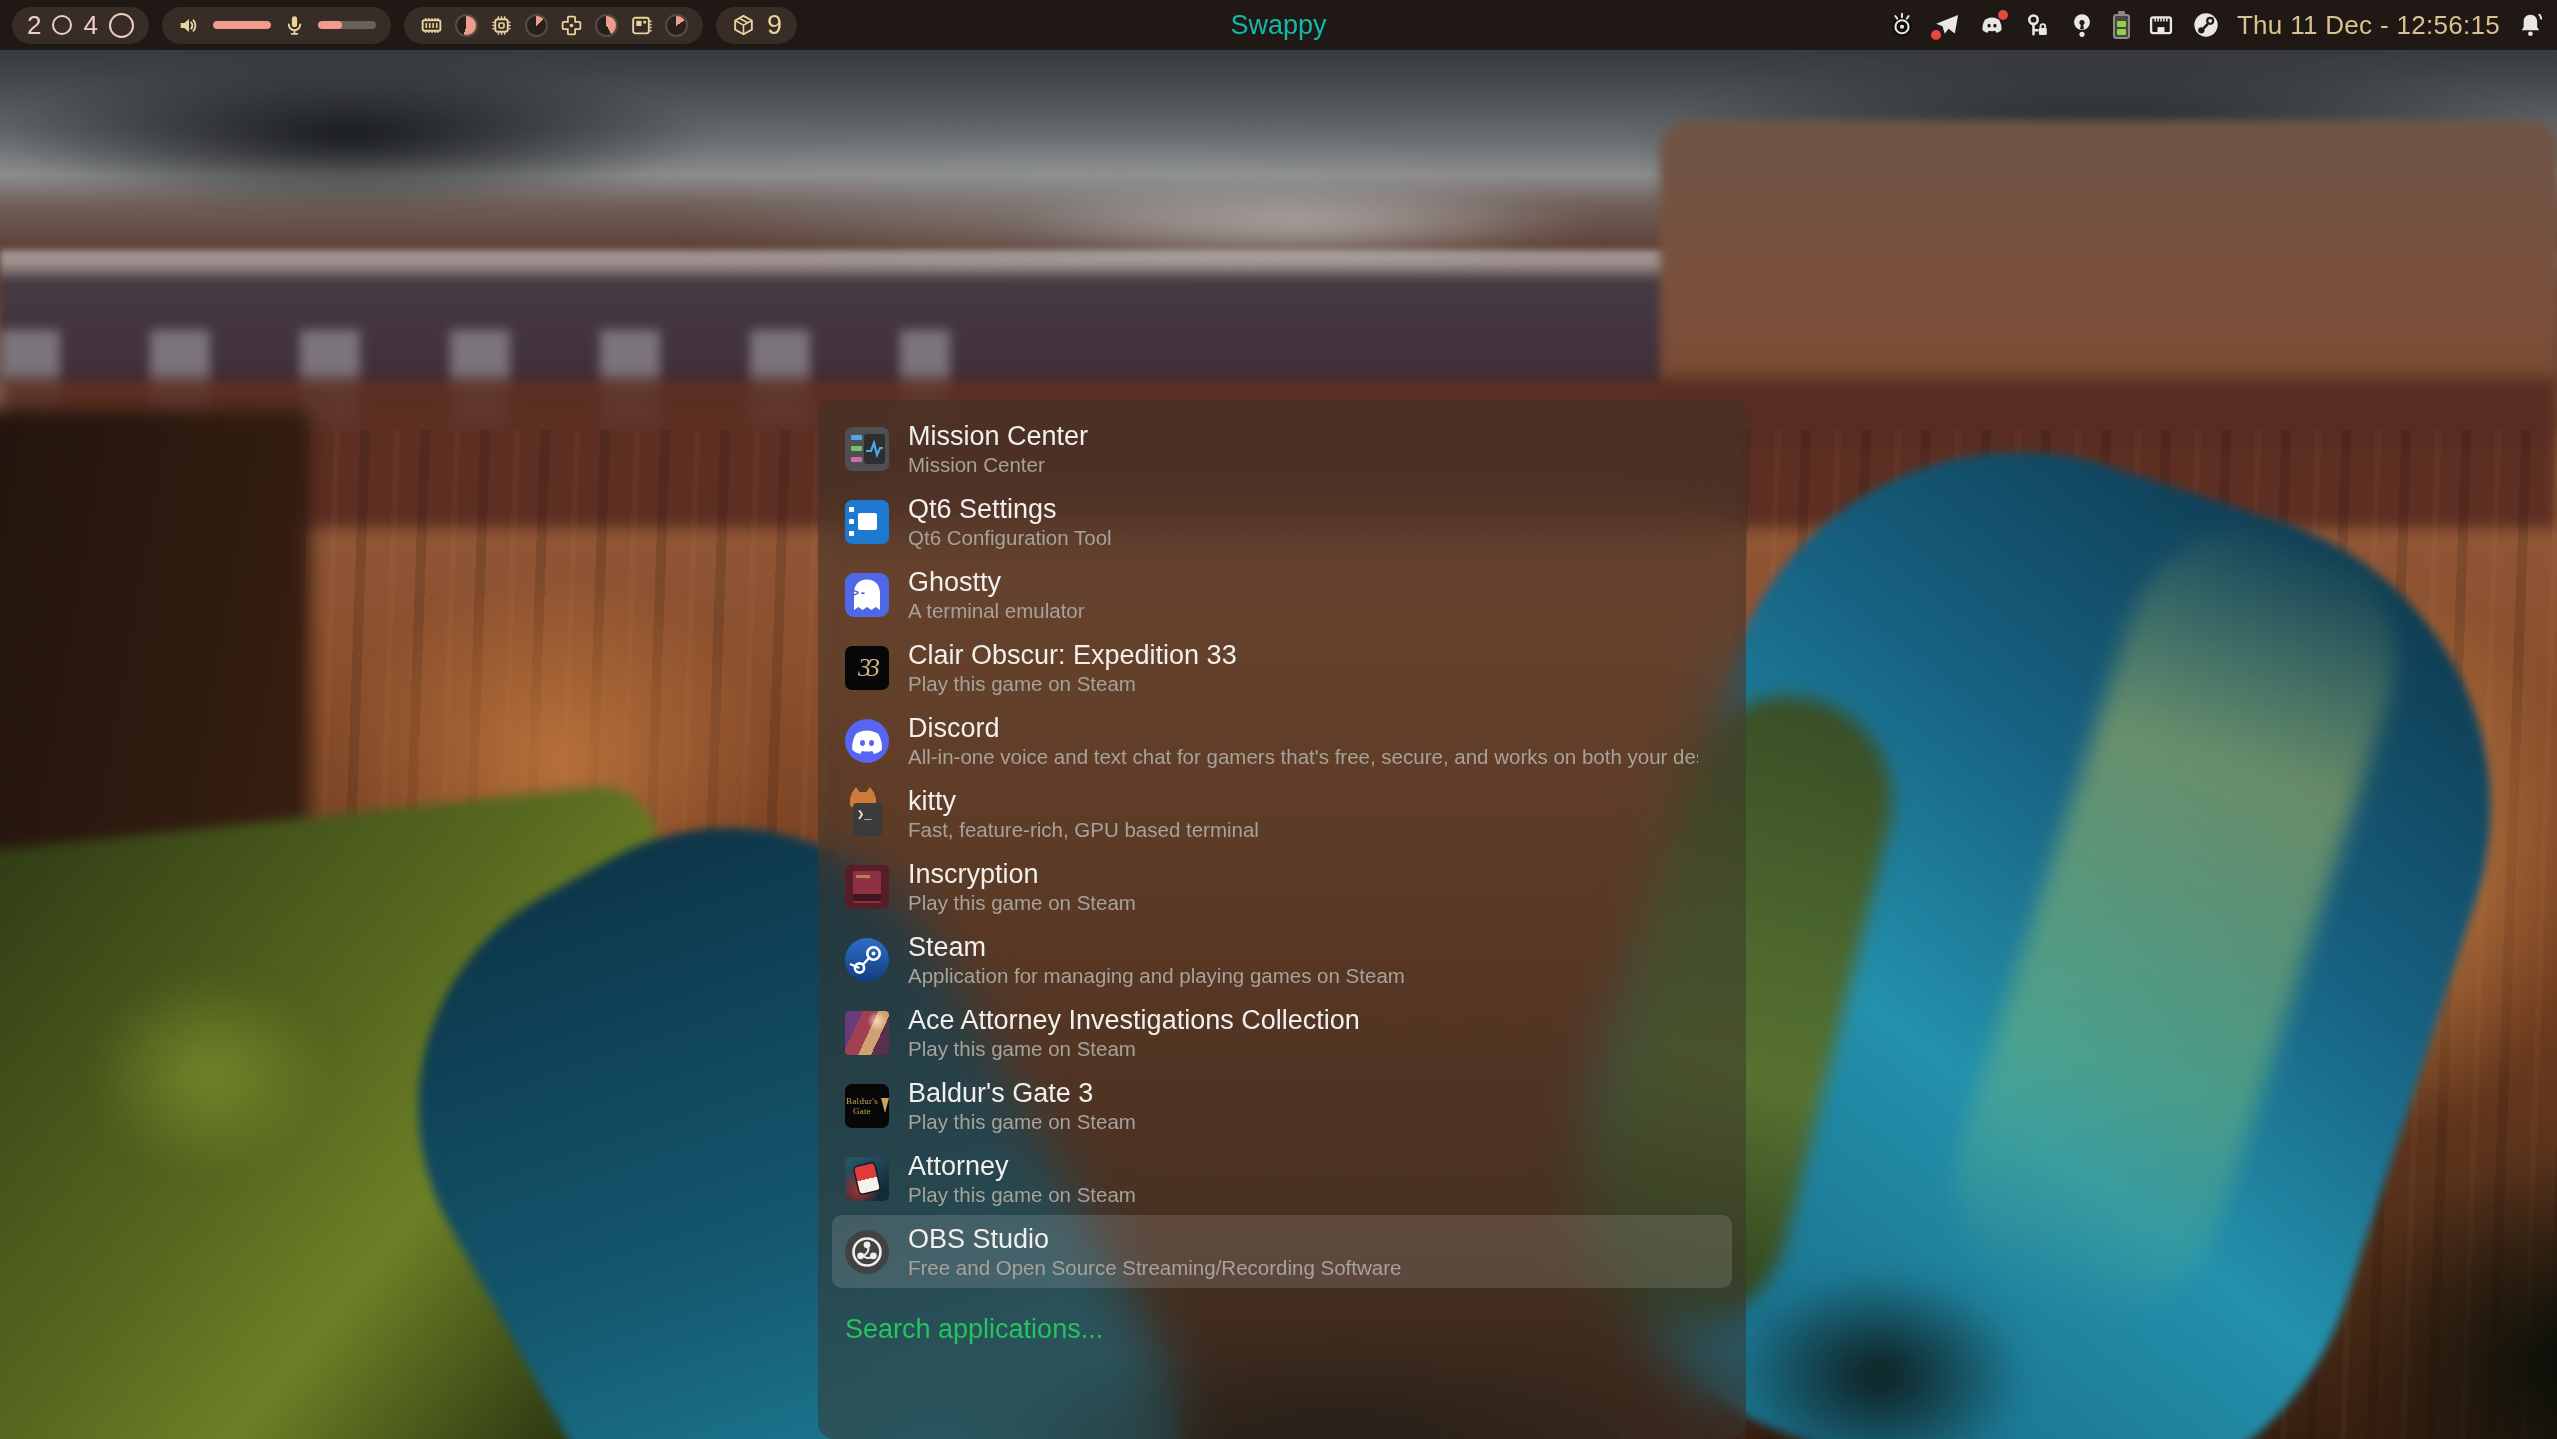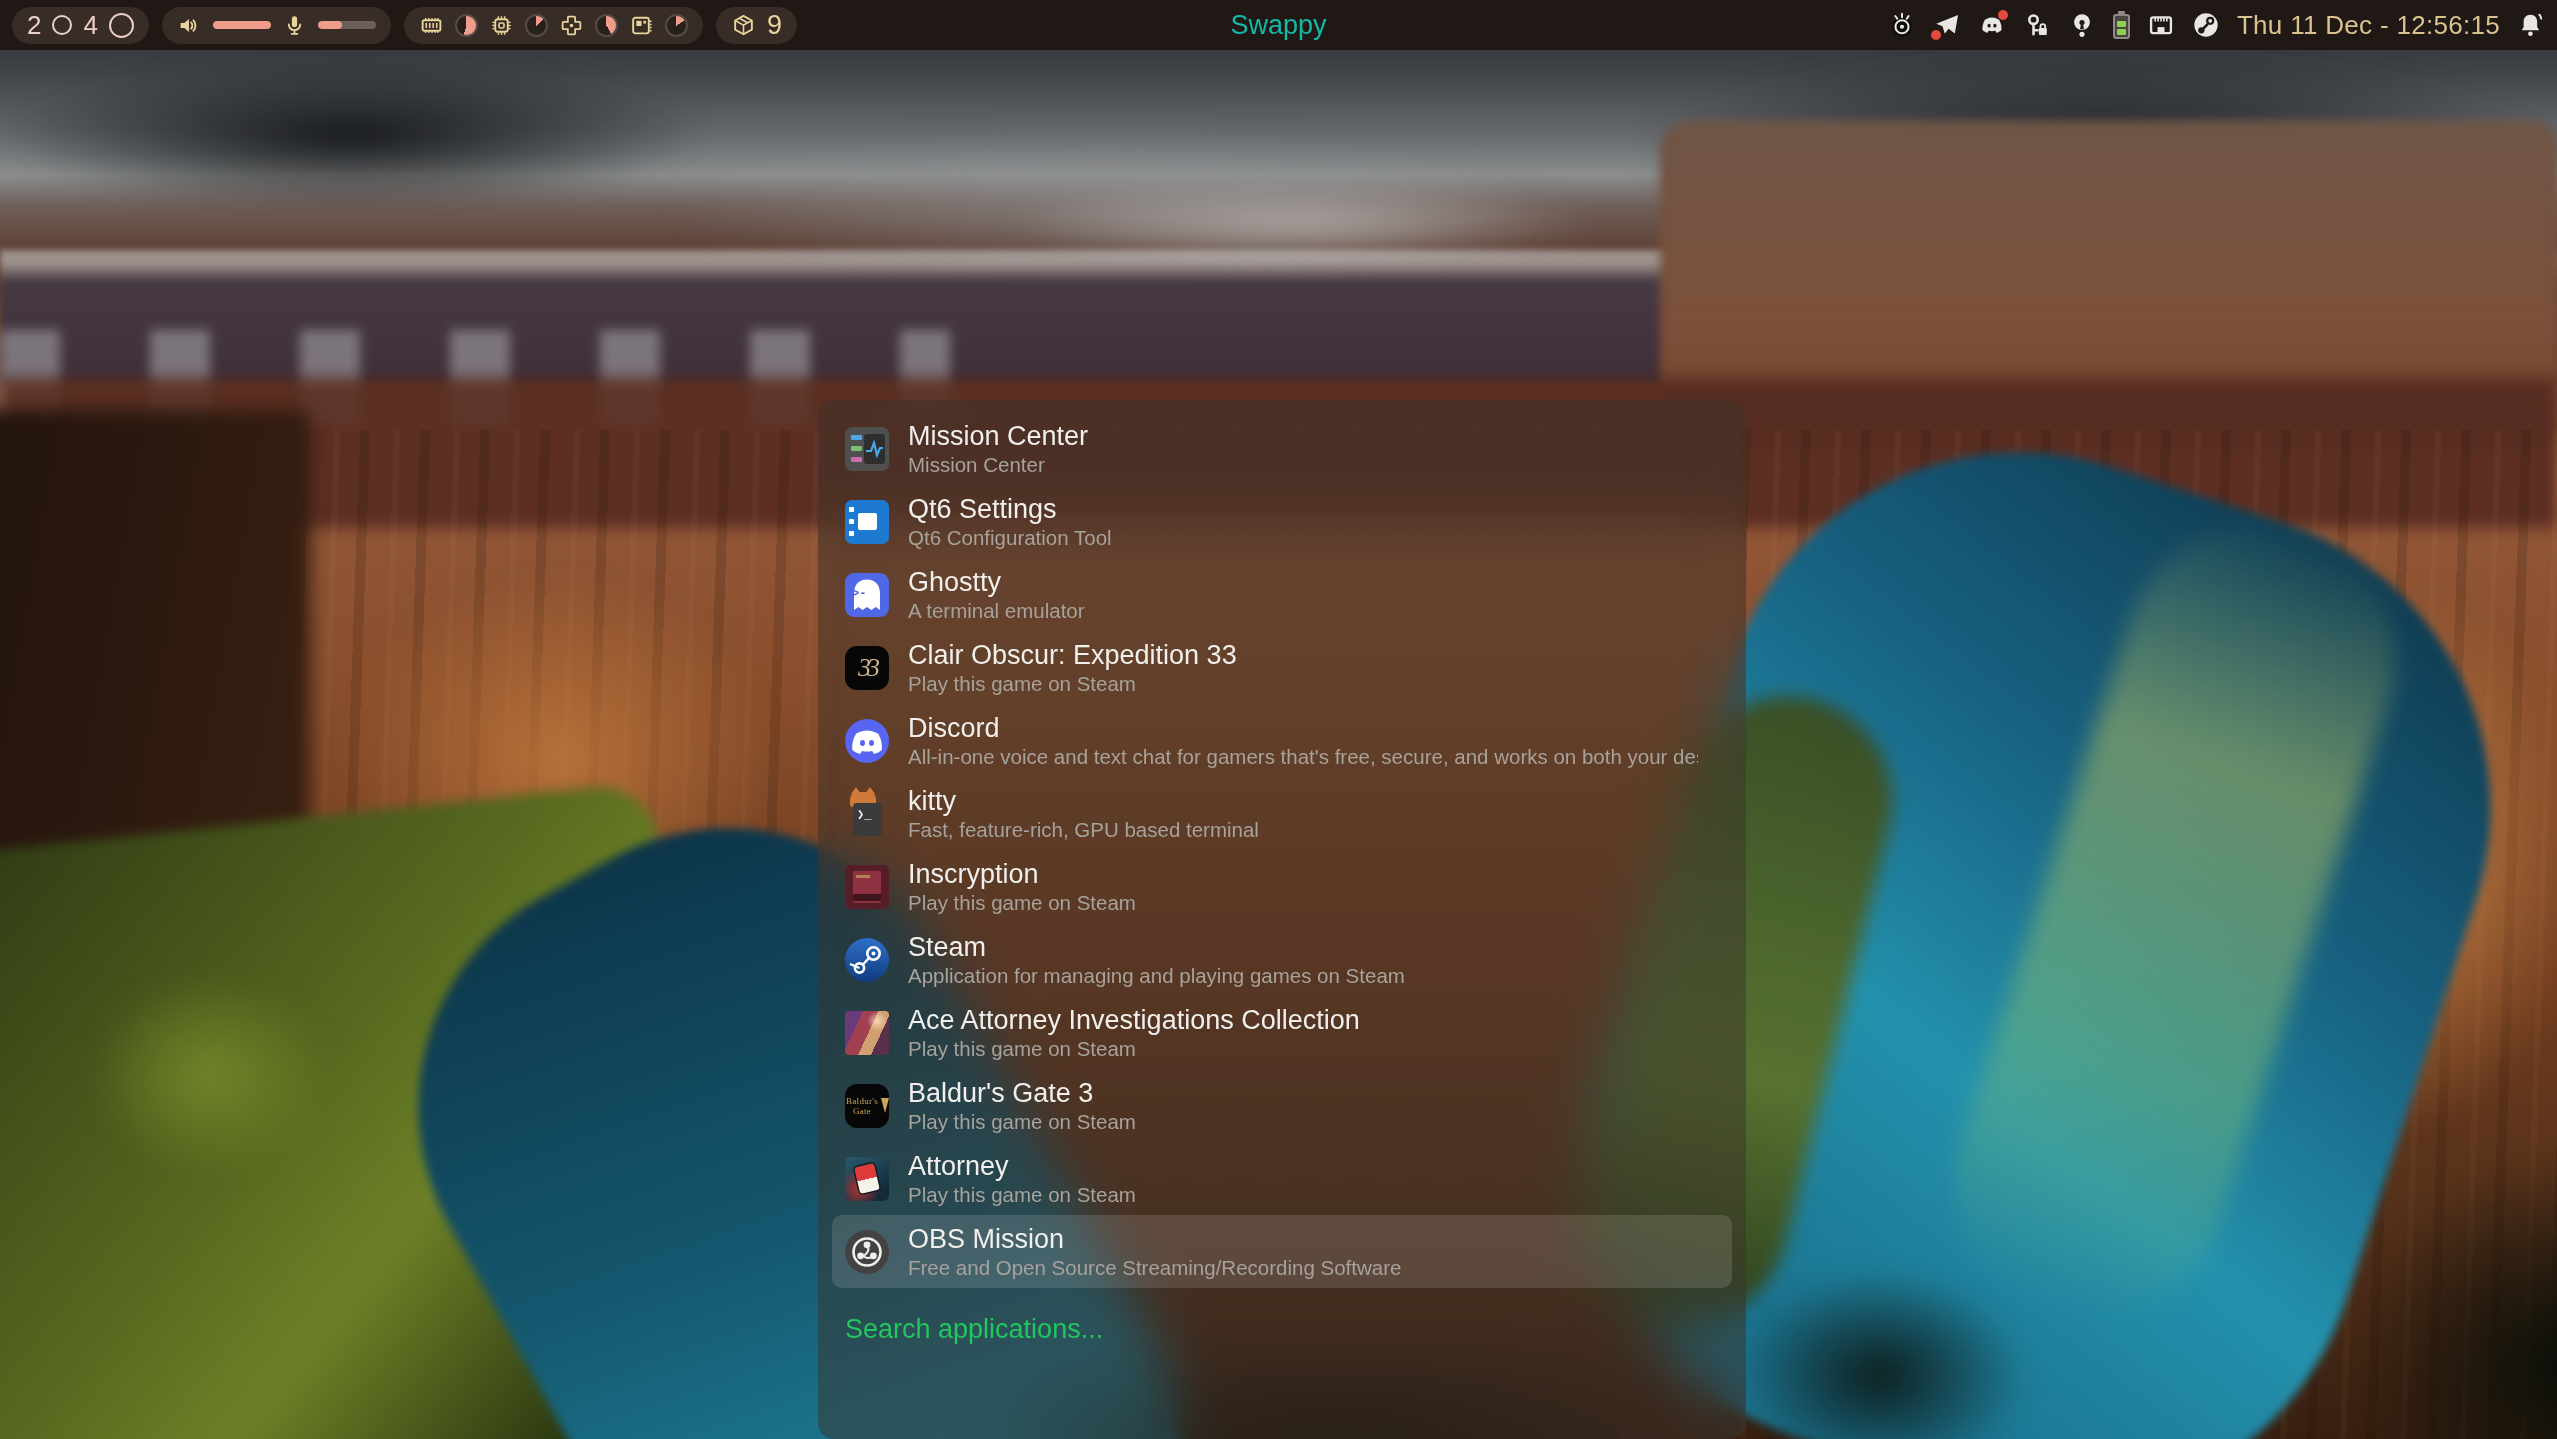--- a/index.html
+++ b/index.html
@@ -110,21 +110,21 @@
   .ic-mc .b{position:absolute;left:6px;width:11px;height:5px;border-radius:1px;}
   .ic-mc .b1{top:8px;background:#4fa7e8;} .ic-mc .b2{top:19px;background:#79c06a;} .ic-mc .b3{top:30px;background:#cf6ab2;}
   .ic-mc .scr{position:absolute;right:4px;top:7px;width:21px;height:30px;background:#2e2e2e;border-radius:3px;}
   .ic-qt{background:#1e7ad0;border-radius:7px;}
   .ic-qt .hole{position:absolute;left:4px;width:5px;height:5px;background:#fff;border-radius:1px;}
   .h1{top:7px;} .h2{top:19px;} .h3{top:31px;}
   .ic-qt .pane{position:absolute;left:13px;top:13px;width:19px;height:17px;background:#fff;border-radius:2px;}
   .ic-ghost{background:#5168e6;border-radius:9px;}
   .ic-ghost .face{position:absolute;left:7px;top:14px;color:#4b5fd8;font-family:"Liberation Mono",monospace;
     font-weight:bold;font-size:12px;}
-  .ic-dark{background:#070707;border-radius:12px;display:flex;align-items:center;justify-content:center;}
+  .ic-dark{background:#070707;border-radius:7px;display:flex;align-items:center;justify-content:center;}
   .ic-33{color:#cdb687;font-family:"Liberation Serif",serif;font-style:italic;font-size:26px;letter-spacing:-4px;}
   .ic-round{border-radius:50%;}
   .ic-discord{background:#5865f2;}
   .ic-chromium{background:#4a8ce8;}
   .ic-chromium .ring{position:absolute;inset:7px;border:5px solid #fff;border-radius:50%;}
   .ic-chromium .core{position:absolute;inset:14px;background:#2f68d8;border-radius:50%;}
   .ic-kitty .term{position:absolute;left:8px;top:11px;width:29px;height:33px;background:#3b3b3b;border-radius:4px;}
   .ic-kitty .term span{position:absolute;left:4px;top:4px;color:#f0f0f0;
     font-family:"Liberation Mono",monospace;font-size:12px;font-weight:bold;}
   .ic-kitty .head{position:absolute;left:5px;top:0;width:26px;height:15px;background:#d07a3a;
@@ -460,21 +460,21 @@
       <div class="appicon ic-round ic-obs">
         <svg width="44" height="44" viewBox="0 0 44 44">
           <circle cx="22" cy="22" r="13.5" fill="none" stroke="#f0efed" stroke-width="2.6"></circle>
           <circle cx="22" cy="14.8" r="3.4" fill="#f0efed"></circle>
           <circle cx="15.6" cy="25.8" r="3.4" fill="#f0efed"></circle>
           <circle cx="28.4" cy="25.8" r="3.4" fill="#f0efed"></circle>
           <path d="M22 14.8a7 7 0 0 1-6.4 11M28.4 25.8a7 7 0 0 1-11-1" fill="none" stroke="#f0efed" stroke-width="2"></path>
         </svg>
       </div>
       <div class="texts">
-        <div class="app-name">OBS Mission</div>
+        <div class="app-name">OBS Studio</div>
         <div class="app-desc">Free and Open Source Streaming/Recording Software</div>
       </div>
     </div>
 
     <div id="search-line">Search applications...</div>
   </div>
 
 </div>
 
 </body></html>

